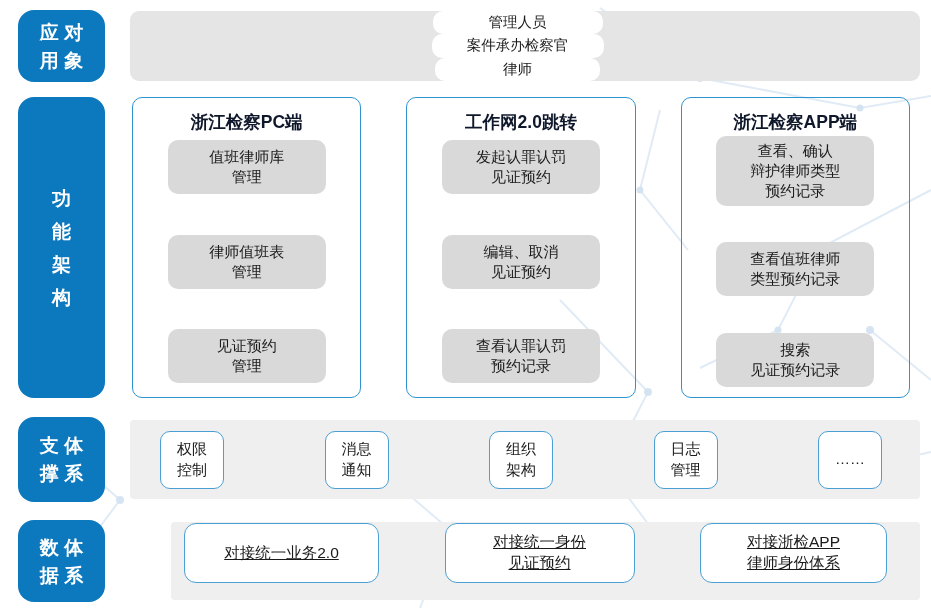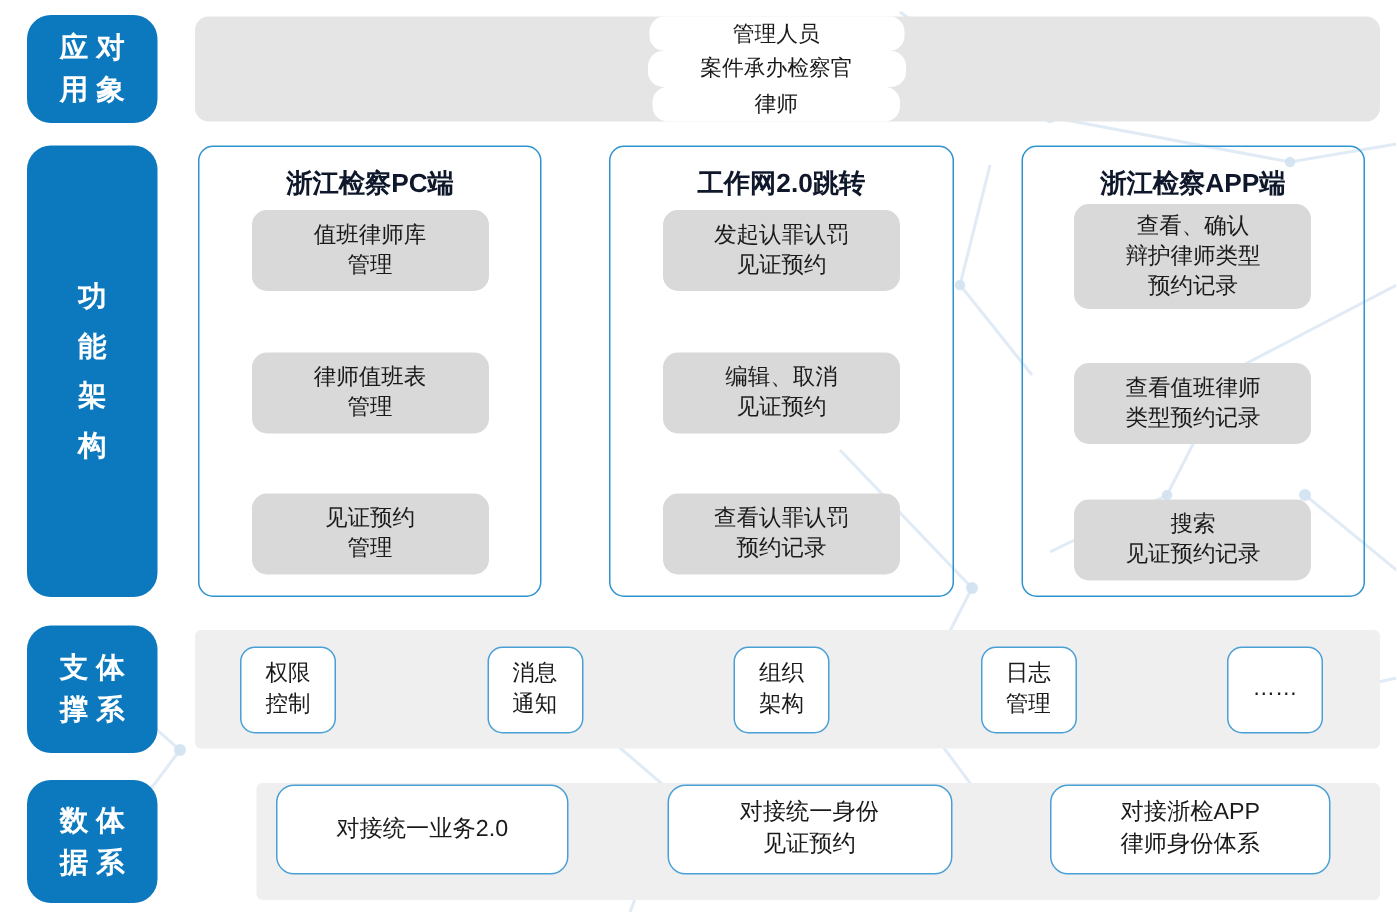--- a/index.html
+++ b/index.html
@@ -44,21 +44,21 @@
     justify-content:space-between;
     padding:0 45px 0 30px;
     flex-direction:column;
   }
   .band-gray{
     background:#efefef;border-radius:4px;
     align-self:center;
     justify-content:space-between;
   }
   .row-support .band-gray{height:79px;padding:0 38px 0 30px;}
-  .row-data .band-gray{height:78px;padding:0 33px 16px 13px;}
+  .row-data .band-gray{height:78px;padding:0 33px 16px 13px;text-decoration:underline;}
 
   
   .aud-box{
     background:#ffffff;border-radius:10px;
     height:46px;display:flex;align-items:center;justify-content:center;
     font-size:14.5px;
   }
   .aud-box.w1{width:170px}.aud-box.w2{width:172px}.aud-box.w3{width:165px}
 
   

